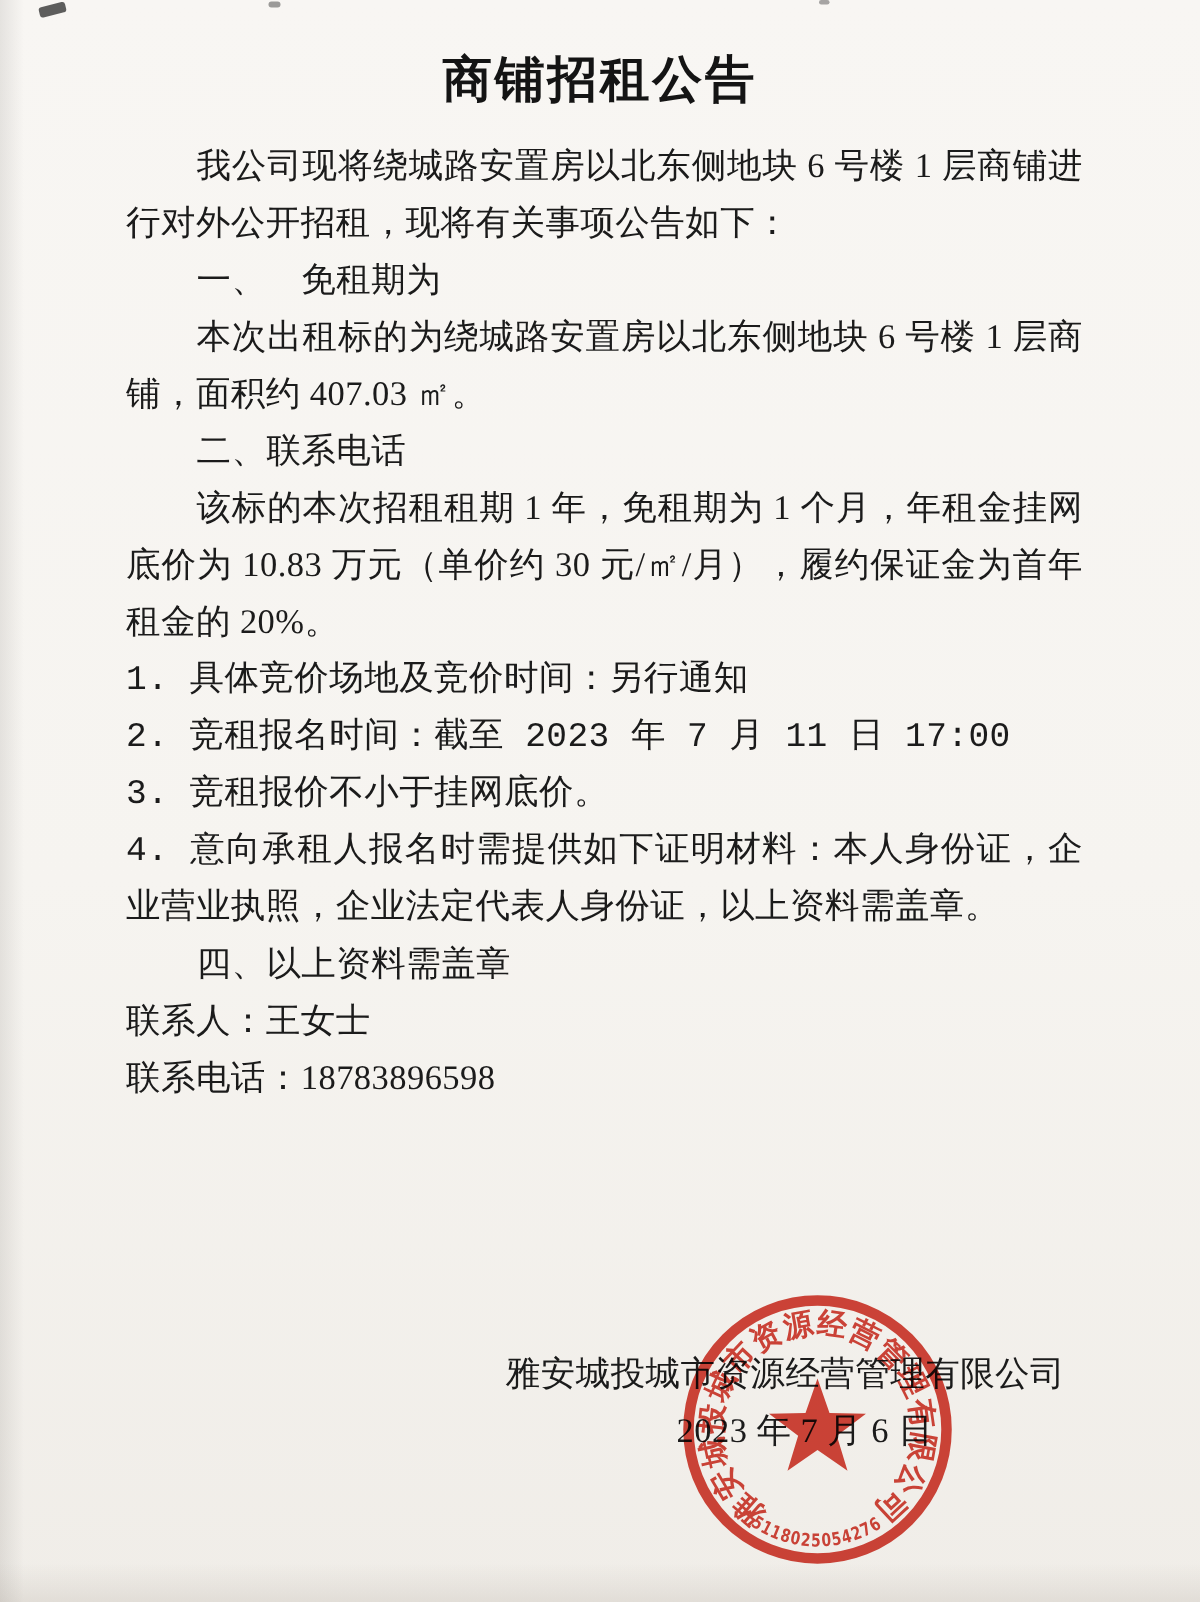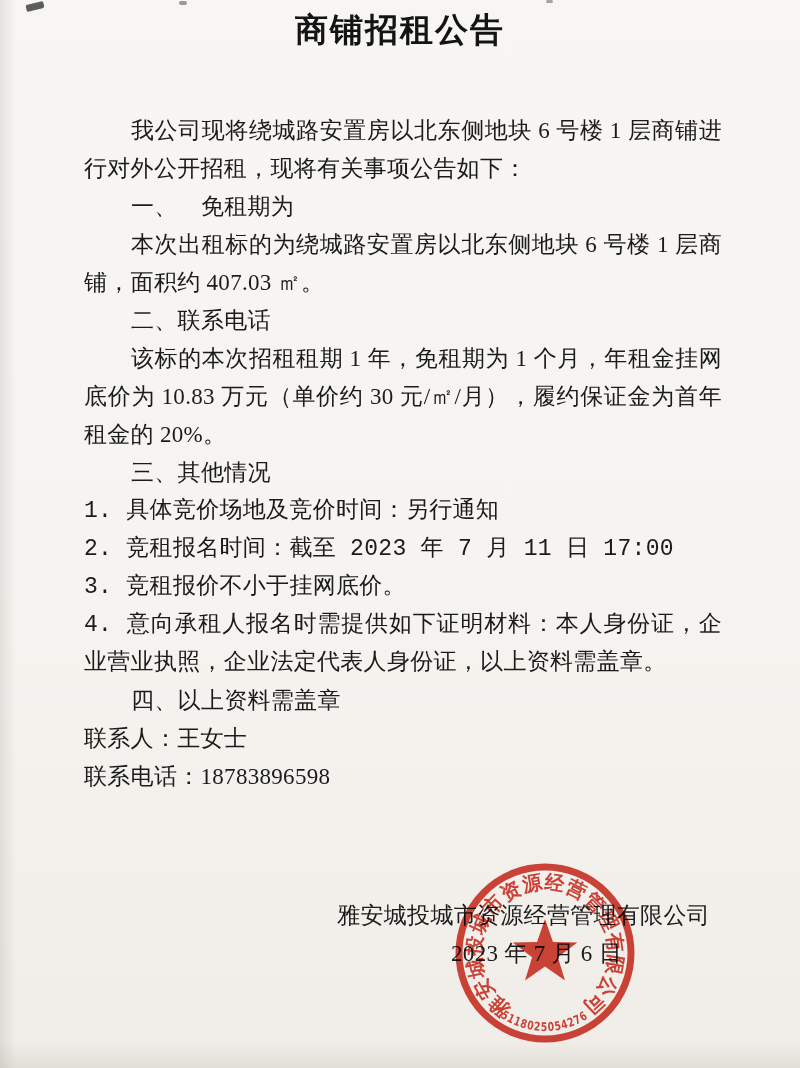--- a/index.html
+++ b/index.html
@@ -17,27 +17,27 @@
     content:"";position:absolute;left:0;top:0;width:16px;height:100%;
     background:linear-gradient(90deg,rgba(60,55,50,.10),rgba(60,55,50,0));
     pointer-events:none;
   }
   .page::after{
     content:"";position:absolute;left:0;bottom:0;width:100%;height:26px;
     background:linear-gradient(0deg,rgba(150,140,128,.16),rgba(150,140,128,0));
     pointer-events:none;
   }
   .doc-title{
-    margin:0;padding-top:8px;
+    margin:0;padding-top:32px;
     text-align:center;
     font-size:33px;line-height:45px;font-weight:bold;
     letter-spacing:2px;color:#141414;
   }
   .body-text{
-    position:absolute;left:84px;top:112px;width:638px;
+    position:absolute;left:84px;top:92px;width:638px;
     font-size:23px;line-height:38px;letter-spacing:.3px;
     text-align:justify;
   }
   .body-text p{margin:0;}
   .indent{text-indent:47px;}
   .list-item{margin-left:41px;font-family:Liberation Mono, monospace;}
   .contact-line{margin-left:43px;}
   .signature{
     position:absolute;left:84px;top:897px;width:638px;
     font-size:23px;line-height:38px;letter-spacing:.3px;
@@ -81,21 +81,20 @@
 
   <div class="body-text">
     <p class="indent">我公司现将绕城路安置房以北东侧地块 6 号楼 1 层商铺进行对外公开招租，现将有关事项公告如下：</p>
 
     <p class="indent">一、　免租期为</p>
     <p class="indent">本次出租标的为绕城路安置房以北东侧地块 6 号楼 1 层商铺，面积约 407.03 ㎡。</p>
 
     <p class="indent">二、联系电话</p>
     <p class="indent">该标的本次招租租期 1 年，免租期为 1 个月，年租金挂网底价为 10.83 万元（单价约 30 元/㎡/月），履约保证金为首年租金的 20%。</p>
 
-    <p class="indent">三、其他情况</p>
     <p class="list-item">1. 具体竞价场地及竞价时间：另行通知</p>
     <p class="list-item">2. 竞租报名时间：截至 2023 年 7 月 11 日 17:00</p>
     <p class="list-item">3. 竞租报价不小于挂网底价。</p>
     <p class="list-item">4. 意向承租人报名时需提供如下证明材料：本人身份证，企业营业执照，企业法定代表人身份证，以上资料需盖章。</p>
 
     <p class="indent">四、以上资料需盖章</p>
     <p class="contact-line">联系人：王女士</p>
     <p class="contact-line">联系电话：18783896598</p>
   </div>
 

